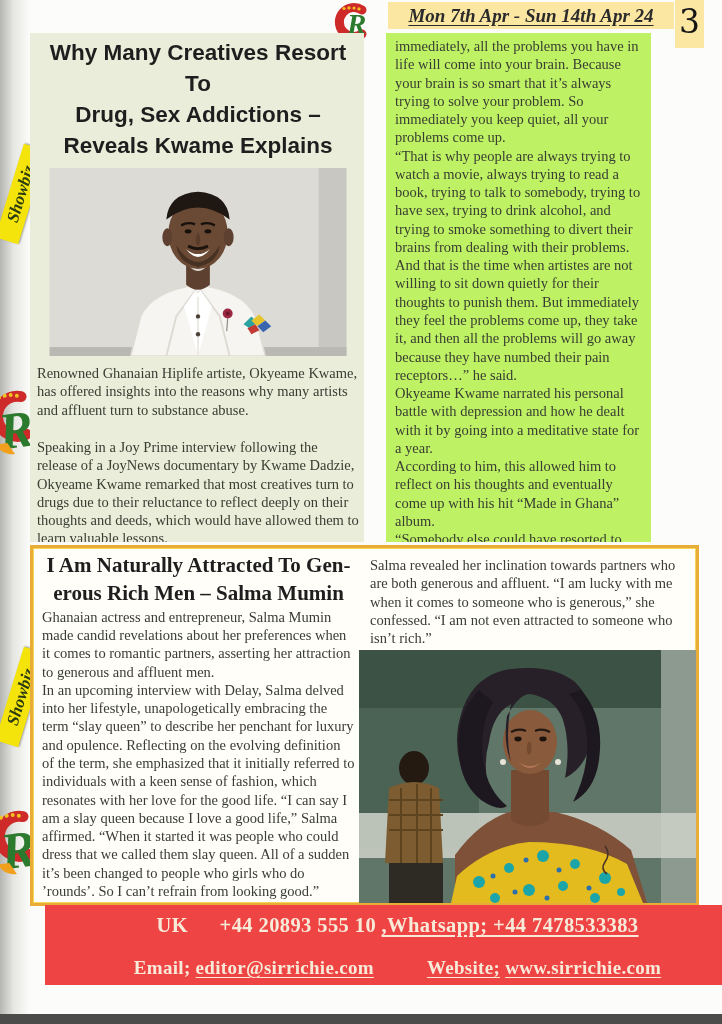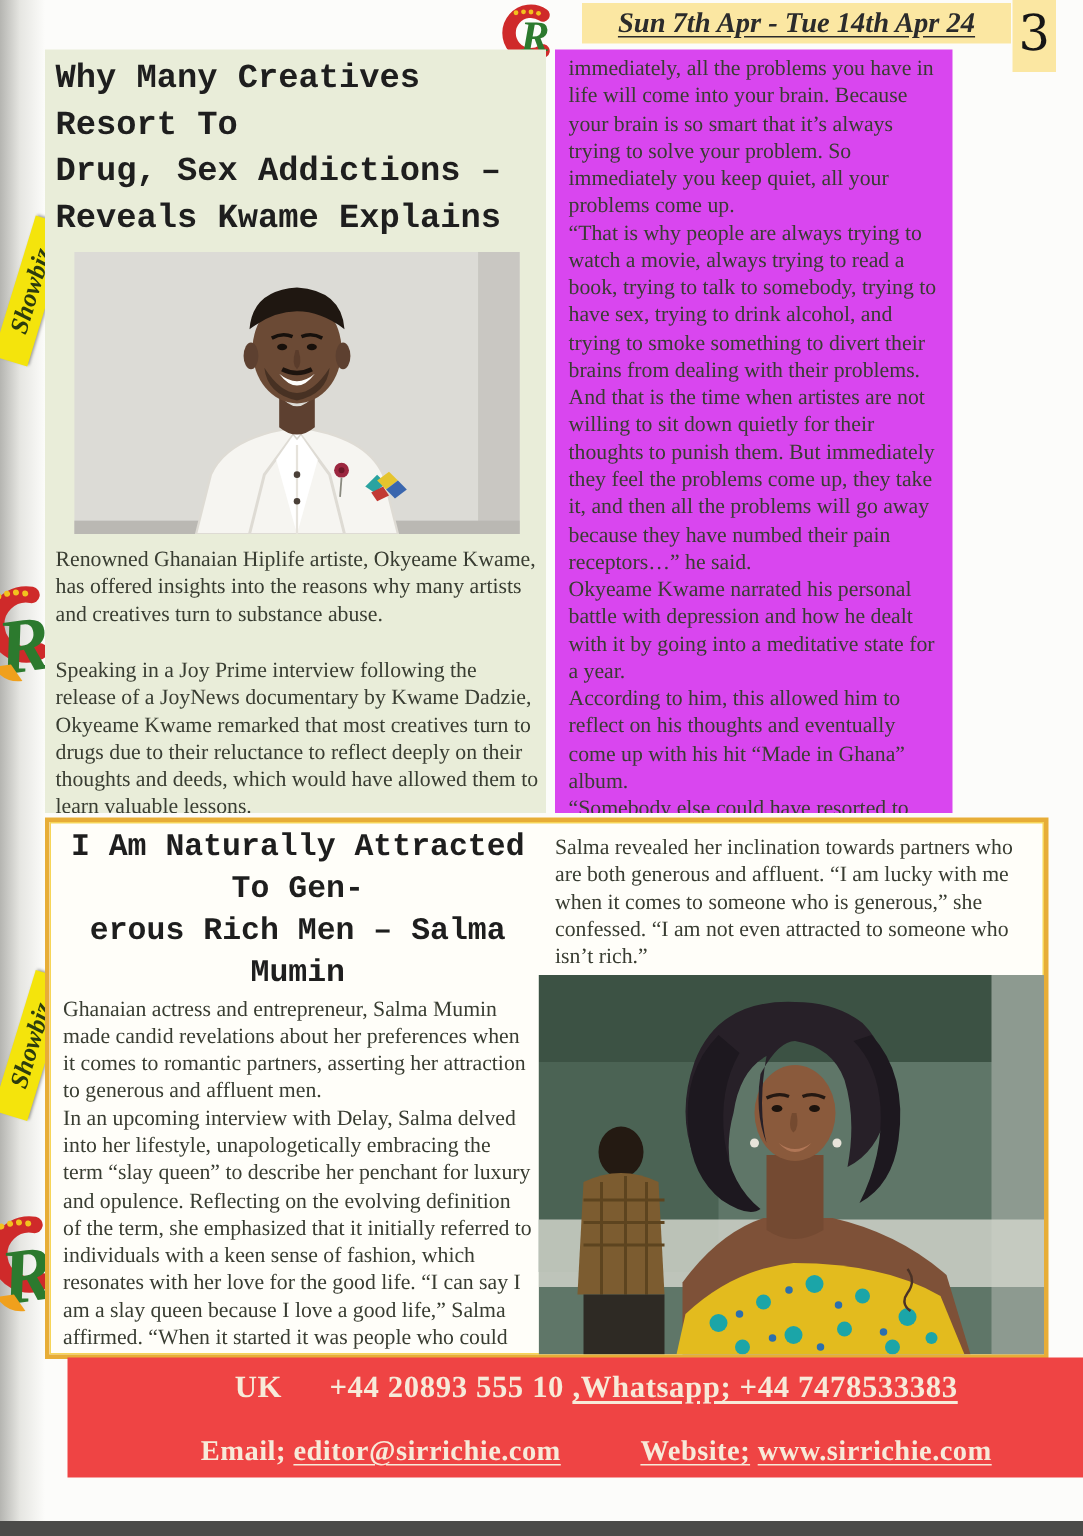--- a/index.html
+++ b/index.html
@@ -39,27 +39,27 @@
   }
   #showbiz1 { left:-28px; top:182px; transform:rotate(-73deg); }
   #showbiz2 { left:-28px; top:685px; transform:rotate(-73deg); }
   .side-logo { position:absolute; width:56px; height:84px; }
   #sidelogo1 { left:-15px; top:384px; transform:rotate(-8deg); }
   #sidelogo2 { left:-13px; top:804px; transform:rotate(-8deg); }
 
   
   .article1 { position:absolute; left:30px; top:33px; width:672px; height:509px; display:flex; }
   .a1-left  { width:334px; height:509px; background:#e9edd9; padding:2px 5px 0 7px; box-sizing:border-box; overflow:hidden; }
-  .a1-right { width:265px; height:509px; background:#d946ef; margin-left:6px; padding:4px 7px 0 9px; box-sizing:border-box; overflow:hidden; }
+  .a1-right { width:265px; height:509px; background:#bef264; margin-left:22px; padding:4px 7px 0 9px; box-sizing:border-box; overflow:hidden; }
   .headline {
-    font-family:Liberation Mono, monospace; font-weight:bold; color:#1e1e1e;
-    text-align:left; font-size:22.5px; line-height:1.38; padding-top:2px;
+    font-family:Liberation Sans, sans-serif; font-weight:bold; color:#1e1e1e;
+    text-align:center; font-size:22.5px; line-height:1.38; padding-top:2px;
   }
   .headline2 {
-    font-family:Liberation Mono, monospace; font-weight:bold; color:#1e1e1e;
+    font-family:Liberation Serif, serif; font-weight:bold; color:#1e1e1e;
     text-align:center; font-size:21px; line-height:1.33; padding-top:1px;
   }
   .photo1 { display:block; margin:7px auto 8px auto; width:298px; height:188px; }
   .p { margin:0; font-size:14.5px; line-height:1.26; color:#393d32; text-align:left; }
   .gap-top { margin-top:19px; }
 
   
   .article2 {
     position:absolute; left:30px; top:545px; width:669px; height:361px;
     background:#fffef9; border:3px solid #e7ad37; box-sizing:border-box;
@@ -97,21 +97,21 @@
       <circle cx="27" cy="7.0" r="1.6"></circle>
         <circle cx="32" cy="7.9" r="1.6"></circle>
     </g>
     <text x="20" y="33" font-size="29" font-weight="bold" font-style="italic" fill="#2c7a2e" font-family="serif">R</text>
     <path d="M11 33 q4 8 12 8 l-4 -8 Z" fill="#f0a01c"></path>
     <text x="1" y="41" font-size="6.5" font-weight="bold" fill="#33322f">RICHIE</text>
     <text x="1" y="48" font-size="7.5" font-weight="bold" fill="#cf2a2a">NEWS</text>
   </svg>
 
   <div class="date-badge">
-    <span>Sun 7th Apr  - Tue 14th Apr 24</span>
+    <span>Mon 7th Apr  - Sun 14th Apr 24</span>
   </div>
   <div class="page-num-badge">3</div>
 
   <div class="showbiz" id="showbiz1">Showbiz</div>
   <div class="showbiz" id="showbiz2">Showbiz</div>
 
   <svg class="side-logo" id="sidelogo1" viewBox="0 0 56 84">
     <path d="M40 14 A20 20 0 1 0 40 52" fill="none" stroke="#cf2a2a" stroke-width="11" stroke-linecap="round"></path>
     <g fill="#f2c21e">
       <circle cx="18" cy="12" r="2"></circle>
@@ -171,21 +171,21 @@
         <path d="M133 58 Q140 54 147 57" stroke="#16100c" stroke-width="2.4" fill="none"></path>
         <path d="M153 57 Q160 54 167 58" stroke="#16100c" stroke-width="2.4" fill="none"></path>
         <ellipse cx="140" cy="64" rx="3.4" ry="2.2" fill="#17100b"></ellipse>
         <ellipse cx="160" cy="64" rx="3.4" ry="2.2" fill="#17100b"></ellipse>
         <path d="M149 66 Q146 76 150 79 Q154 76 151 66" fill="#5a3c2b"></path>
         <path d="M128 78 Q150 112 172 78 Q170 96 150 100 Q130 96 128 78 Z" fill="#2a1d14" opacity="0.55"></path>
         <path d="M138 82 Q150 92 162 82 Q150 98 138 82 Z" fill="#fdfdfb"></path>
         <path d="M140 79 Q150 84 160 79" stroke="#1d140e" stroke-width="3" fill="none"></path>
       </svg>
 
-      <p class="p">Renowned Ghanaian Hiplife artiste, Okyeame Kwame, has offered insights into the reasons why many artists and creatives turn to substance abuse.</p>
+      <p class="p">Renowned Ghanaian Hiplife artiste, Okyeame Kwame, has offered insights into the reasons why many artists and affluent turn to substance abuse.</p>
       <p class="p gap-top">Speaking in a Joy Prime interview following the release of a JoyNews documentary by Kwame Dadzie, Okyeame Kwame remarked that most creatives turn to drugs due to their reluctance to reflect deeply on their thoughts and deeds, which would have allowed them to learn valuable lessons.</p>
 
     </div>
 
     <div class="a1-right">
       <p class="p">immediately, all the problems you have in life will come into your brain. Because your brain is so smart that it’s always trying to solve your problem. So immediately you keep quiet, all your problems come up.</p>
       <p class="p">“That is why people are always trying to watch a movie, always trying to read a book, trying to talk to somebody, trying to have sex, trying to drink alcohol, and trying to smoke something to divert their brains from dealing with their problems. And that is the time when artistes are not willing to sit down quietly for their thoughts to punish them. But immediately they feel the problems come up, they take it, and then all the problems will go away because they have numbed their pain receptors…” he said.</p>
       <p class="p">Okyeame Kwame narrated his personal battle with depression and how he dealt with it by going into a meditative state for a year.</p>
       <p class="p">According to him, this allowed him to reflect on his thoughts and eventually come up with his hit “Made in Ghana” album.</p>
       <p class="p">“Somebody else could have resorted to becoming a sex addict to fulfill the emptiness or becoming a drug addict to fulfill the emptiness. But I let it beat me up. I sat down quietly for one year. I didn’t make any music, I didn’t go anywhere, I didn’t pick up my phone calls. I took my phone away for one year.</p>

